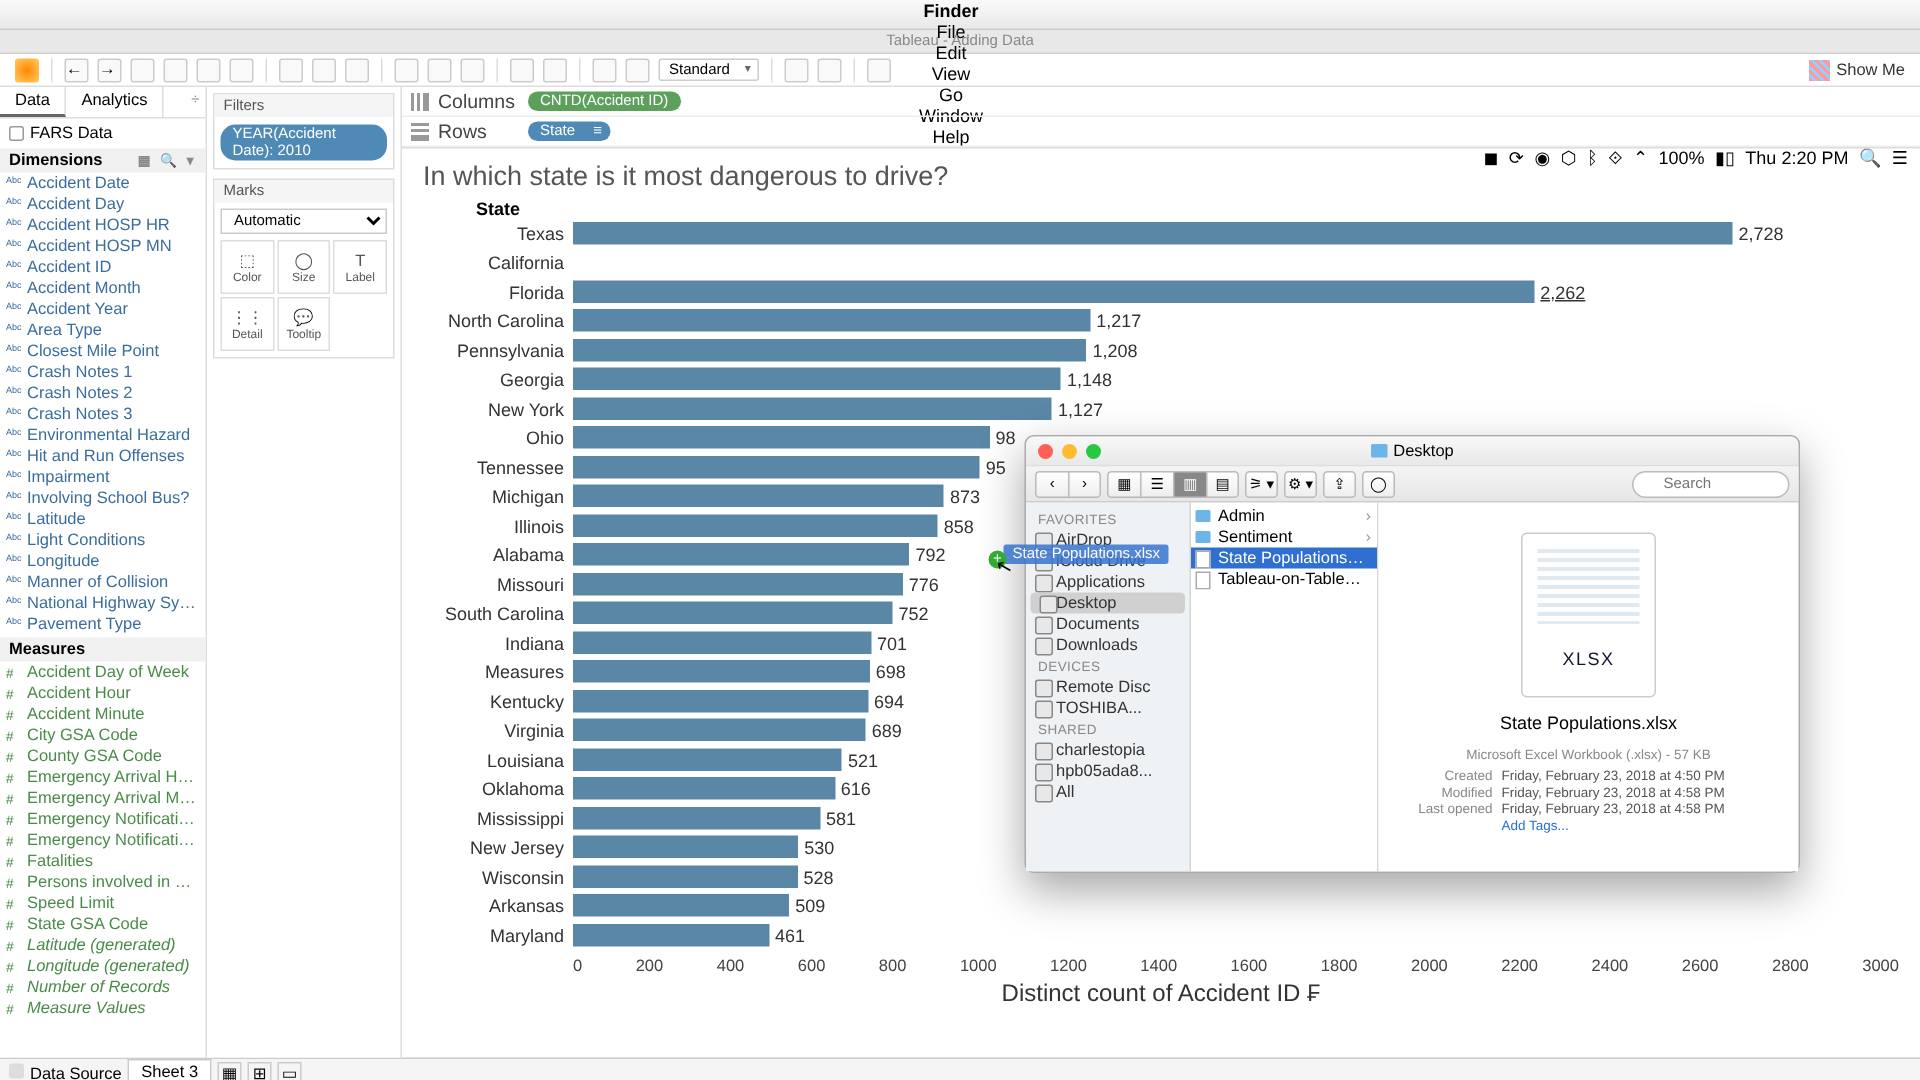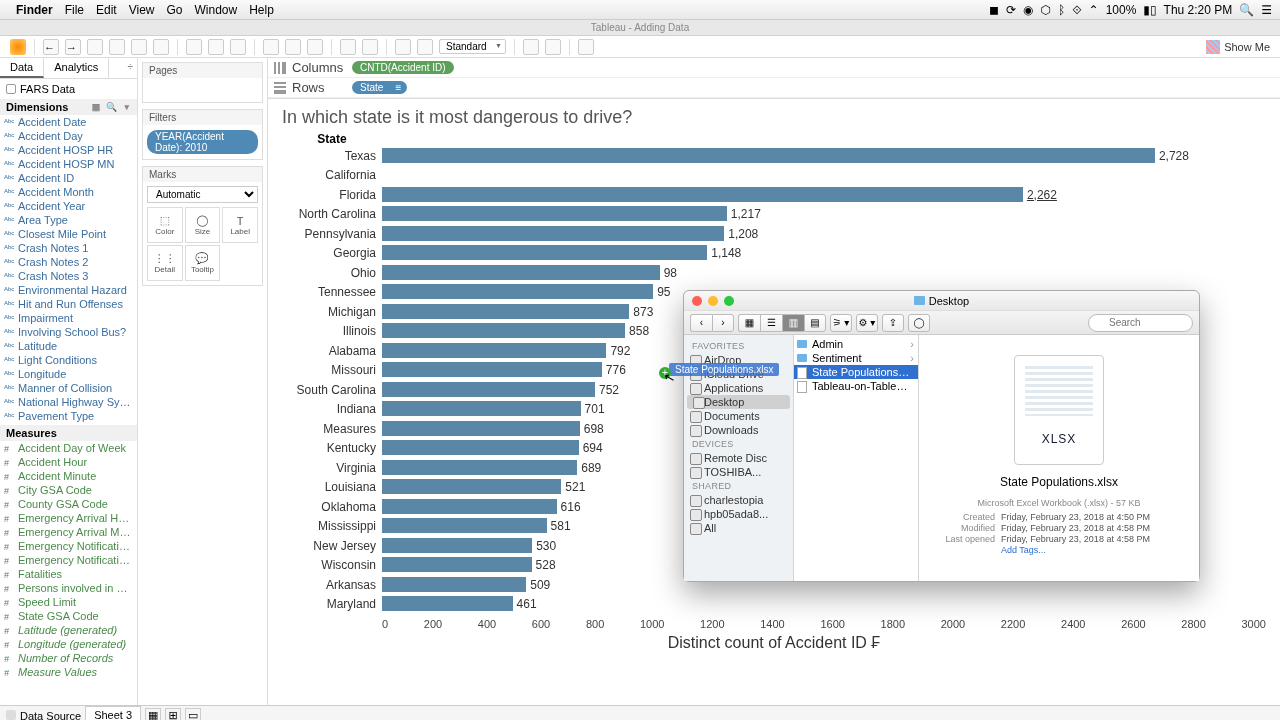--- a/index.html
+++ b/index.html
@@ -1,19 +1,19 @@
 <!DOCTYPE html>
 <html><head>
 <meta charset="utf-8">
 <style>
 * { margin: 0; padding: 0; box-sizing: border-box; font-family: -apple-system, "Helvetica Neue", Arial, sans-serif; }
 body { background: #f5f5f5; width: 1280px; height: 720px; overflow: hidden; position: relative; font-size: 11px; }
 
 
-.mac-menubar { height: 20px; background: linear-gradient(#fafafa,#e8e8e8); border-bottom: 1px solid #ccc; display: flex; align-items: center; padding: 0 8px; font-size: 12px; }
+.mac-menubar { height: 20px; background: linear-gradient(#fafafa,#e8e8e8); border-bottom: 1px solid #ccc; display: flex; align-items: center; padding: 0 8px; font-size: 12px; flex-direction: column; }
 .mac-menubar .apple { font-size: 13px; margin-right: 8px; }
 .mac-menubar .app-name { font-weight: bold; margin-right: 12px; }
 .mac-menubar .menu-item { margin-right: 12px; }
 .mac-menubar .right { margin-left: auto; display: flex; align-items: center; gap: 7px; font-size: 11px; }
 .mac-menubar .right span { font-size: 12px; }
 
 
 .tableau-titlebar { height: 16px; background: #e8e8e8; border-bottom: 1px solid #d0d0d0; display: flex; align-items: center; justify-content: center; font-size: 10px; color: #888; }
 
 
@@ -261,24 +261,20 @@
         <div class="field meas t-num">State GSA Code</div>
         <div class="field meas gen t-num">Latitude (generated)</div>
         <div class="field meas gen t-num">Longitude (generated)</div>
         <div class="field meas gen t-num">Number of Records</div>
         <div class="field meas gen t-num">Measure Values</div>
       </div>
   </div>
 
   <div class="cards-col">
     <div class="card">
-      <div class="card-title">Pages</div>
-      <div class="card-body" style="height:24px"></div>
-    </div>
-    <div class="card">
       <div class="card-title">Filters</div>
       <div class="card-body">
         <span class="pill blue">YEAR(Accident Date): 2010</span>
       </div>
     </div>
     <div class="card">
       <div class="card-title">Marks</div>
       <div class="card-body">
         <select class="marks-dropdown">
           <option>Automatic</option>
@@ -356,20 +352,27 @@
             <div class="bar-track">
               <div class="bar" style="width: 342.267px;"></div>
               <div class="bar-value" style="left: 342.267px;">1,208</div>
             </div>
           </div>
           <div class="chart-row">
             <div class="row-label">Georgia</div>
             <div class="bar-track">
               <div class="bar" style="width: 325.267px;"></div>
               <div class="bar-value" style="left: 325.267px;">1,148</div>
+            </div>
+          </div>
+          <div class="chart-row">
+            <div class="row-label">New York</div>
+            <div class="bar-track">
+              <div class="bar" style="width: 319.317px;"></div>
+              <div class="bar-value" style="left: 319.317px;">1,127</div>
             </div>
           </div>
           <div class="chart-row">
             <div class="row-label">Ohio</div>
             <div class="bar-track">
               <div class="bar" style="width: 277.667px;"></div>
               <div class="bar-value" style="left: 277.667px;">98</div>
             </div>
           </div>
           <div class="chart-row">

